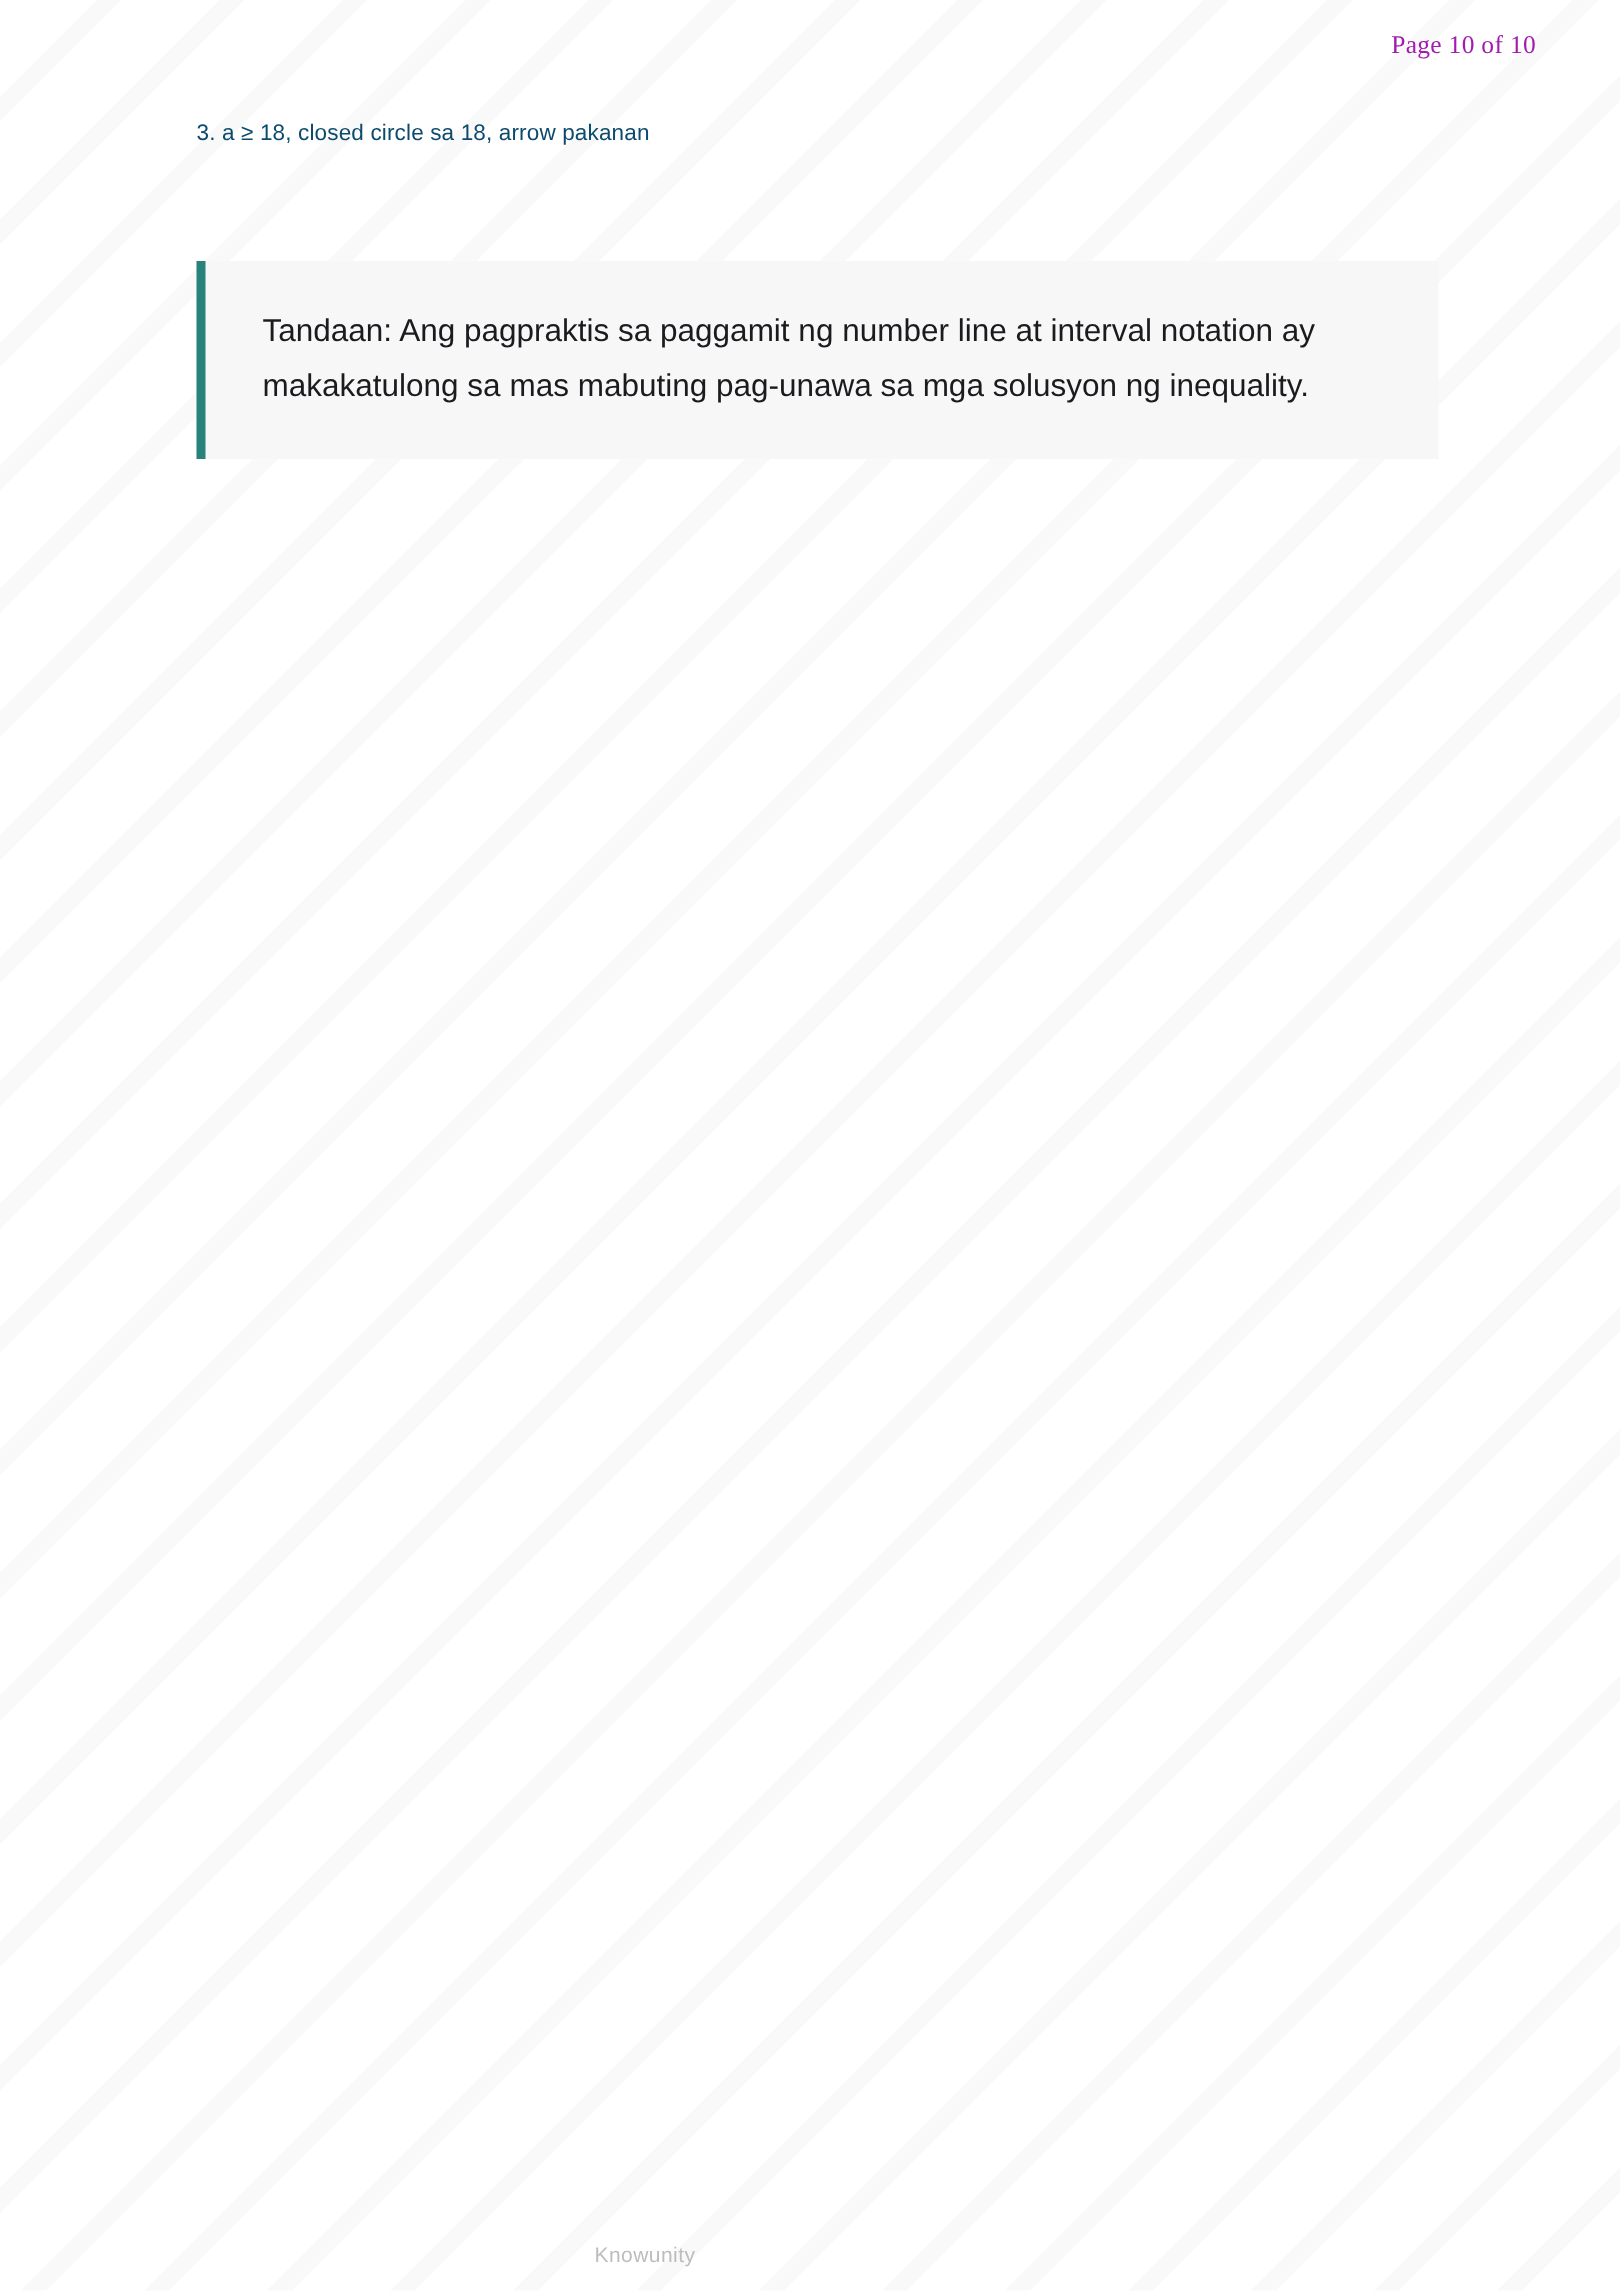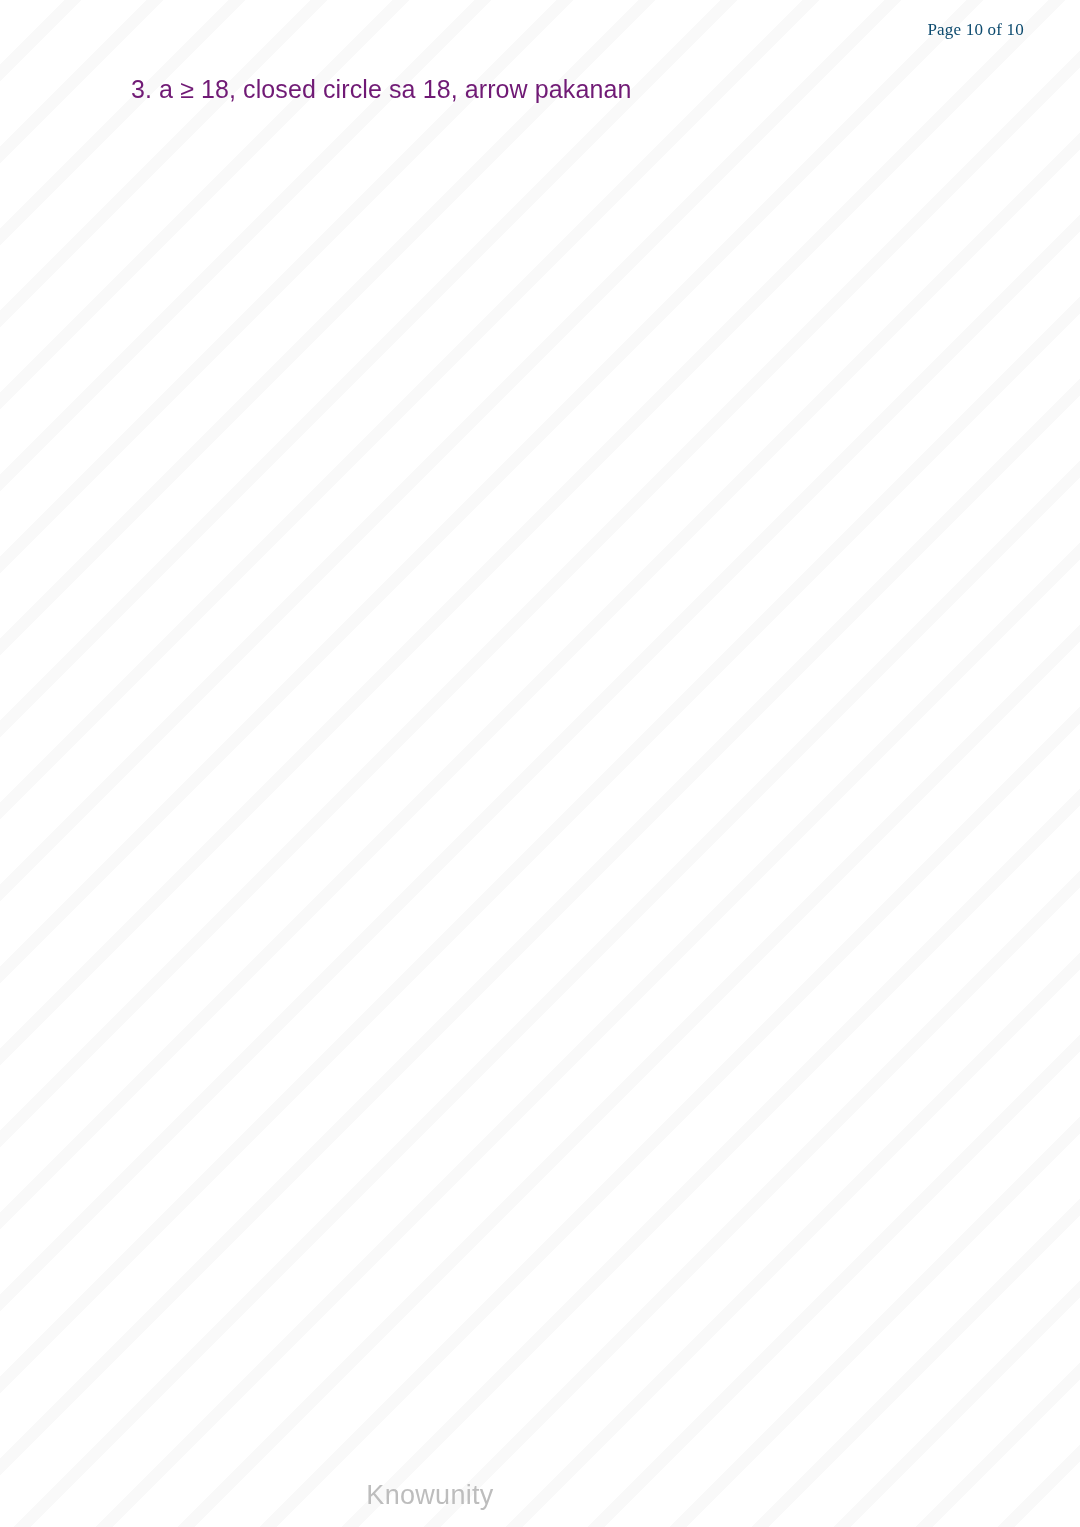--- a/index.html
+++ b/index.html
@@ -39,35 +39,35 @@
     width: 1080px;
     height: 1527px;
   }
 
   .page-number {
     position: absolute;
     top: 20px;
     right: 56px;
     font-family: "Liberation Serif", serif;
     font-size: 17px;
-    color: #0c4a6e;
+    color: #a21caf;
     letter-spacing: 0.2px;
   }
 
   .answers {
     position: absolute;
     top: 70px;
     left: 131px;
     width: 820px;
   }
 
   .answer-line {
-    font-size: 25px;
+    font-size: 15px;
     line-height: 38px;
-    color: #701a75;
+    color: #0c4a6e;
     letter-spacing: 0.1px;
   }
 
   .note-box {
     position: absolute;
     top: 174px;
     left: 131px;
     width: 828px;
     background: #f7f7f7;
     border-left: 6px solid #26827b;
@@ -81,34 +81,37 @@
     color: #1b1b1f;
     margin: 0;
   }
 
   .footer-brand {
     position: absolute;
     bottom: 16px;
     left: 0;
     width: 860px;
     text-align: center;
-    font-size: 27px;
+    font-size: 14px;
     color: #bdbdbd;
     letter-spacing: 0.3px;
   }
 </style>
 </head>
 <body>
 
 <div class="page-stripes"></div>
 
 <div class="page-content">
 
   <div class="page-number">Page 10 of 10</div>
 
   <div class="answers">
     <div class="answer-line">3. a ≥ 18, closed circle sa 18, arrow pakanan</div>
   </div>
 
+  <div class="note-box">
+    <p class="note-text">Tandaan: Ang pagpraktis sa paggamit ng number line at interval notation ay makakatulong sa mas mabuting pag-unawa sa mga solusyon ng inequality.</p>
+  </div>
 
   <div class="footer-brand">Knowunity</div>
 
 </div>
 
 </body></html>

